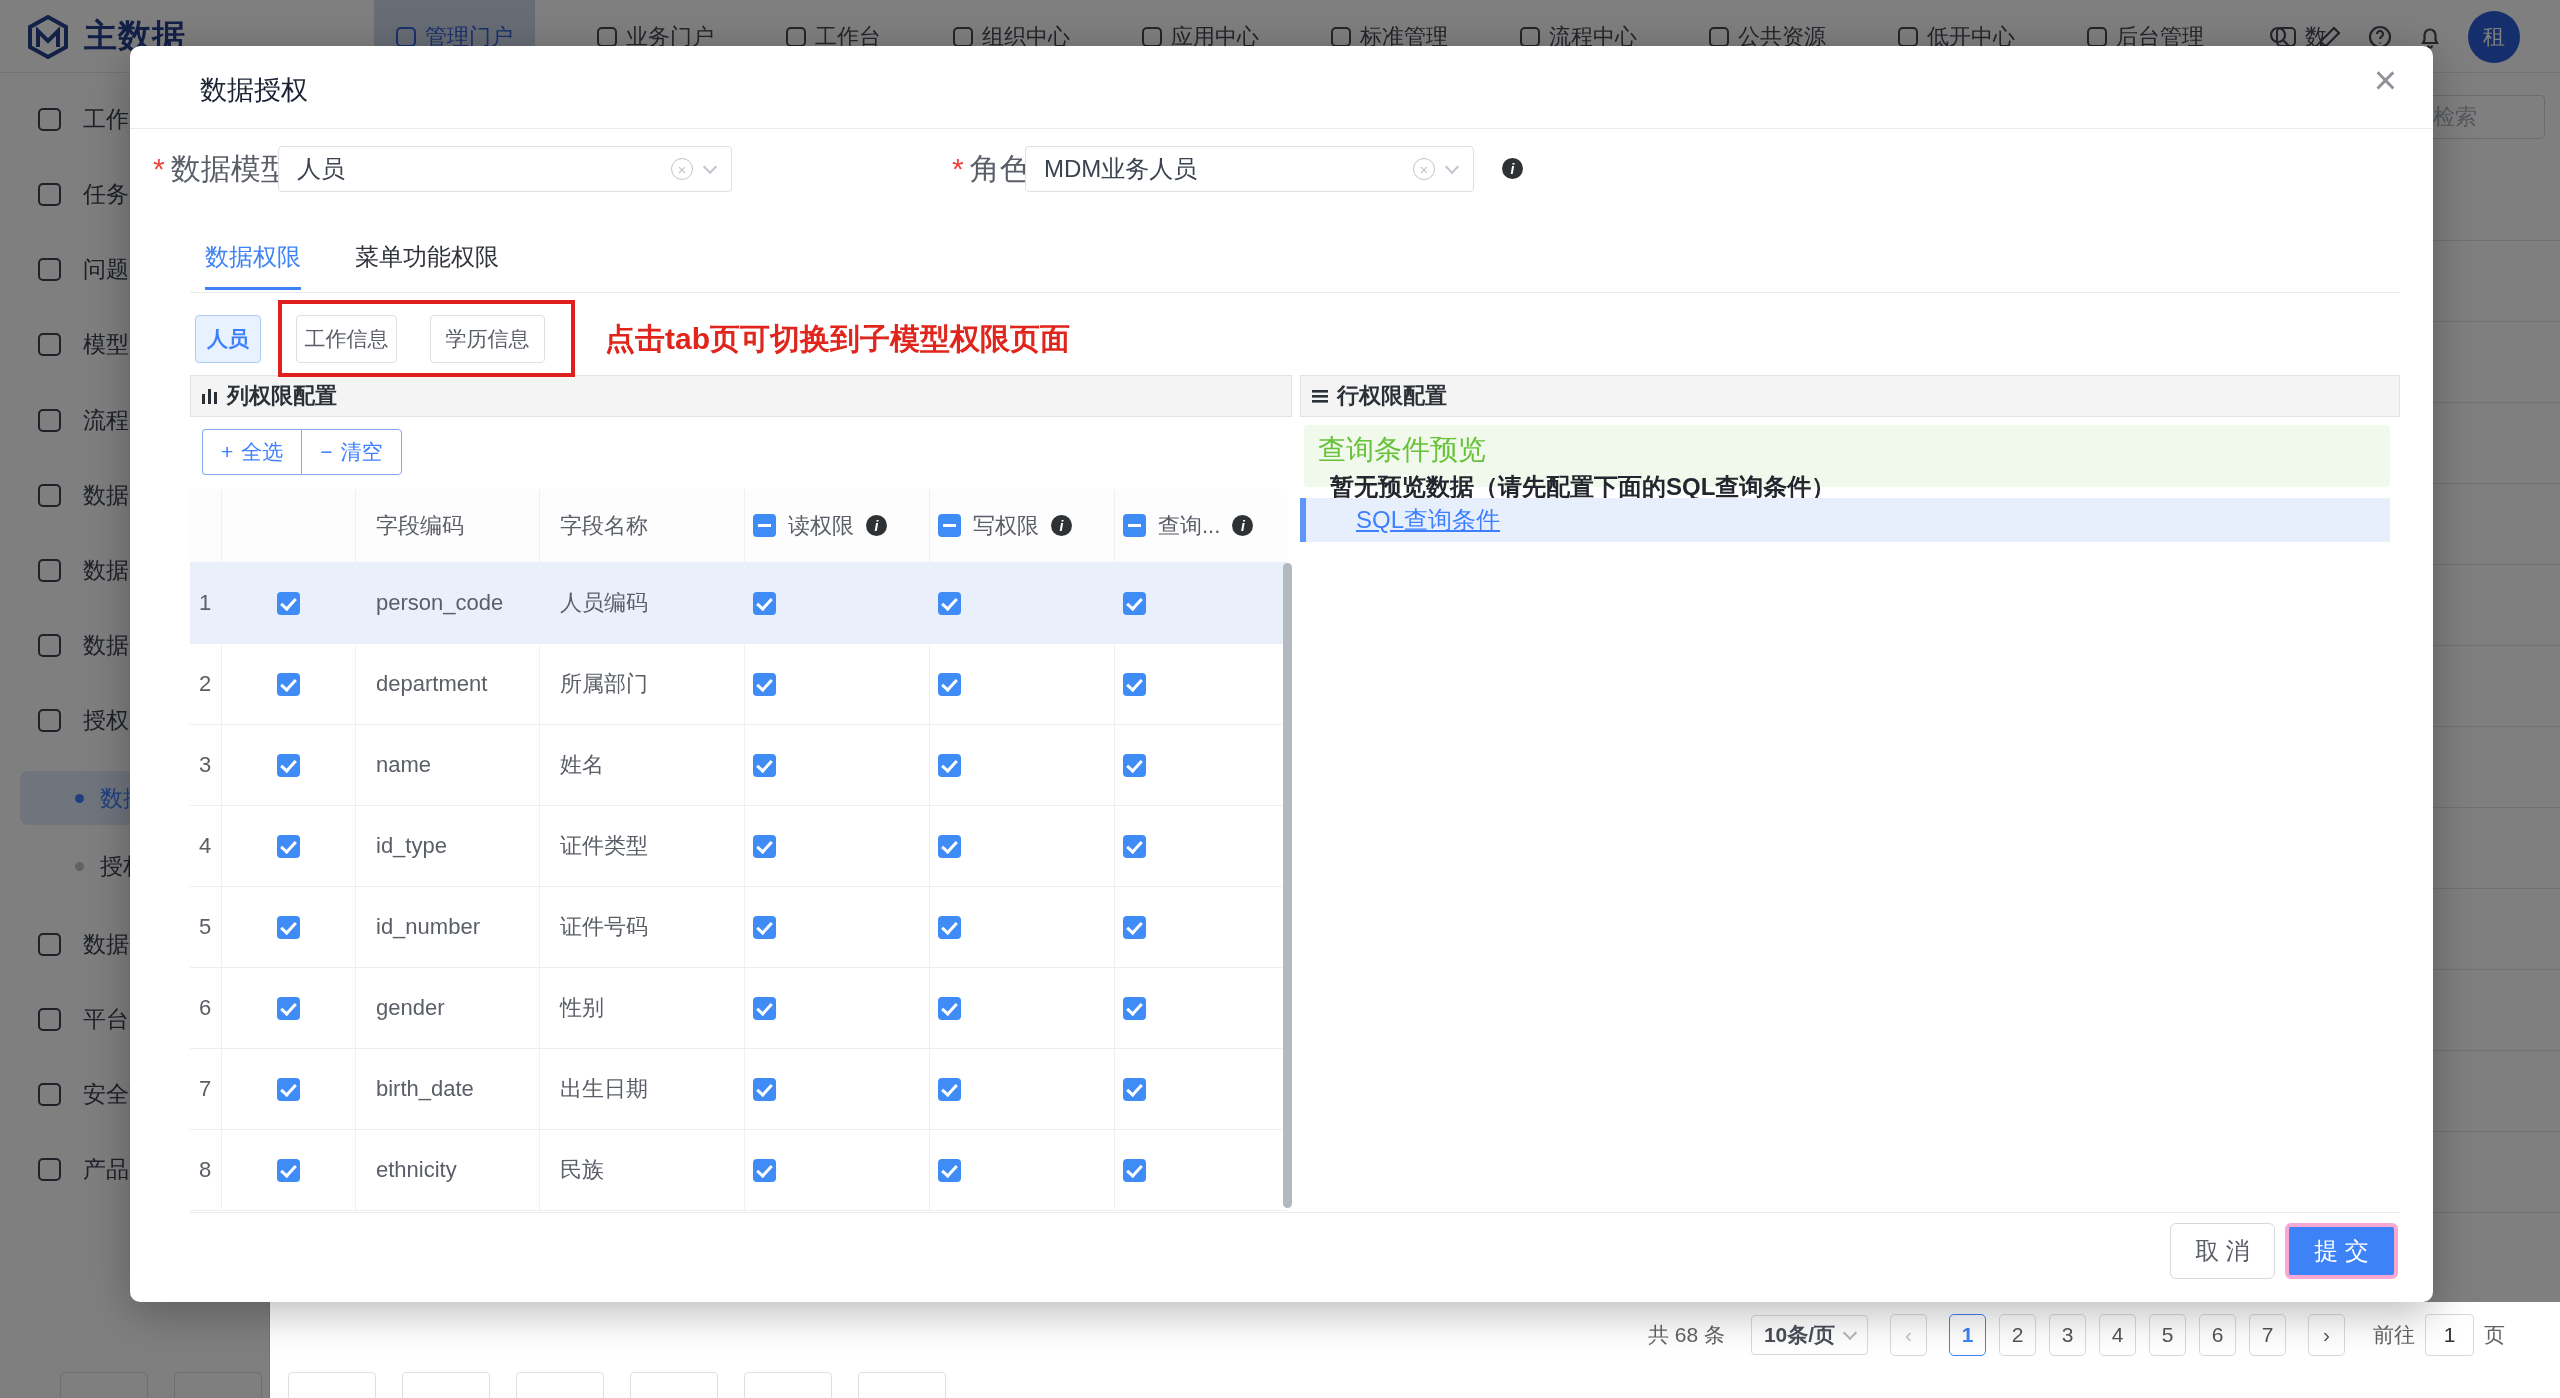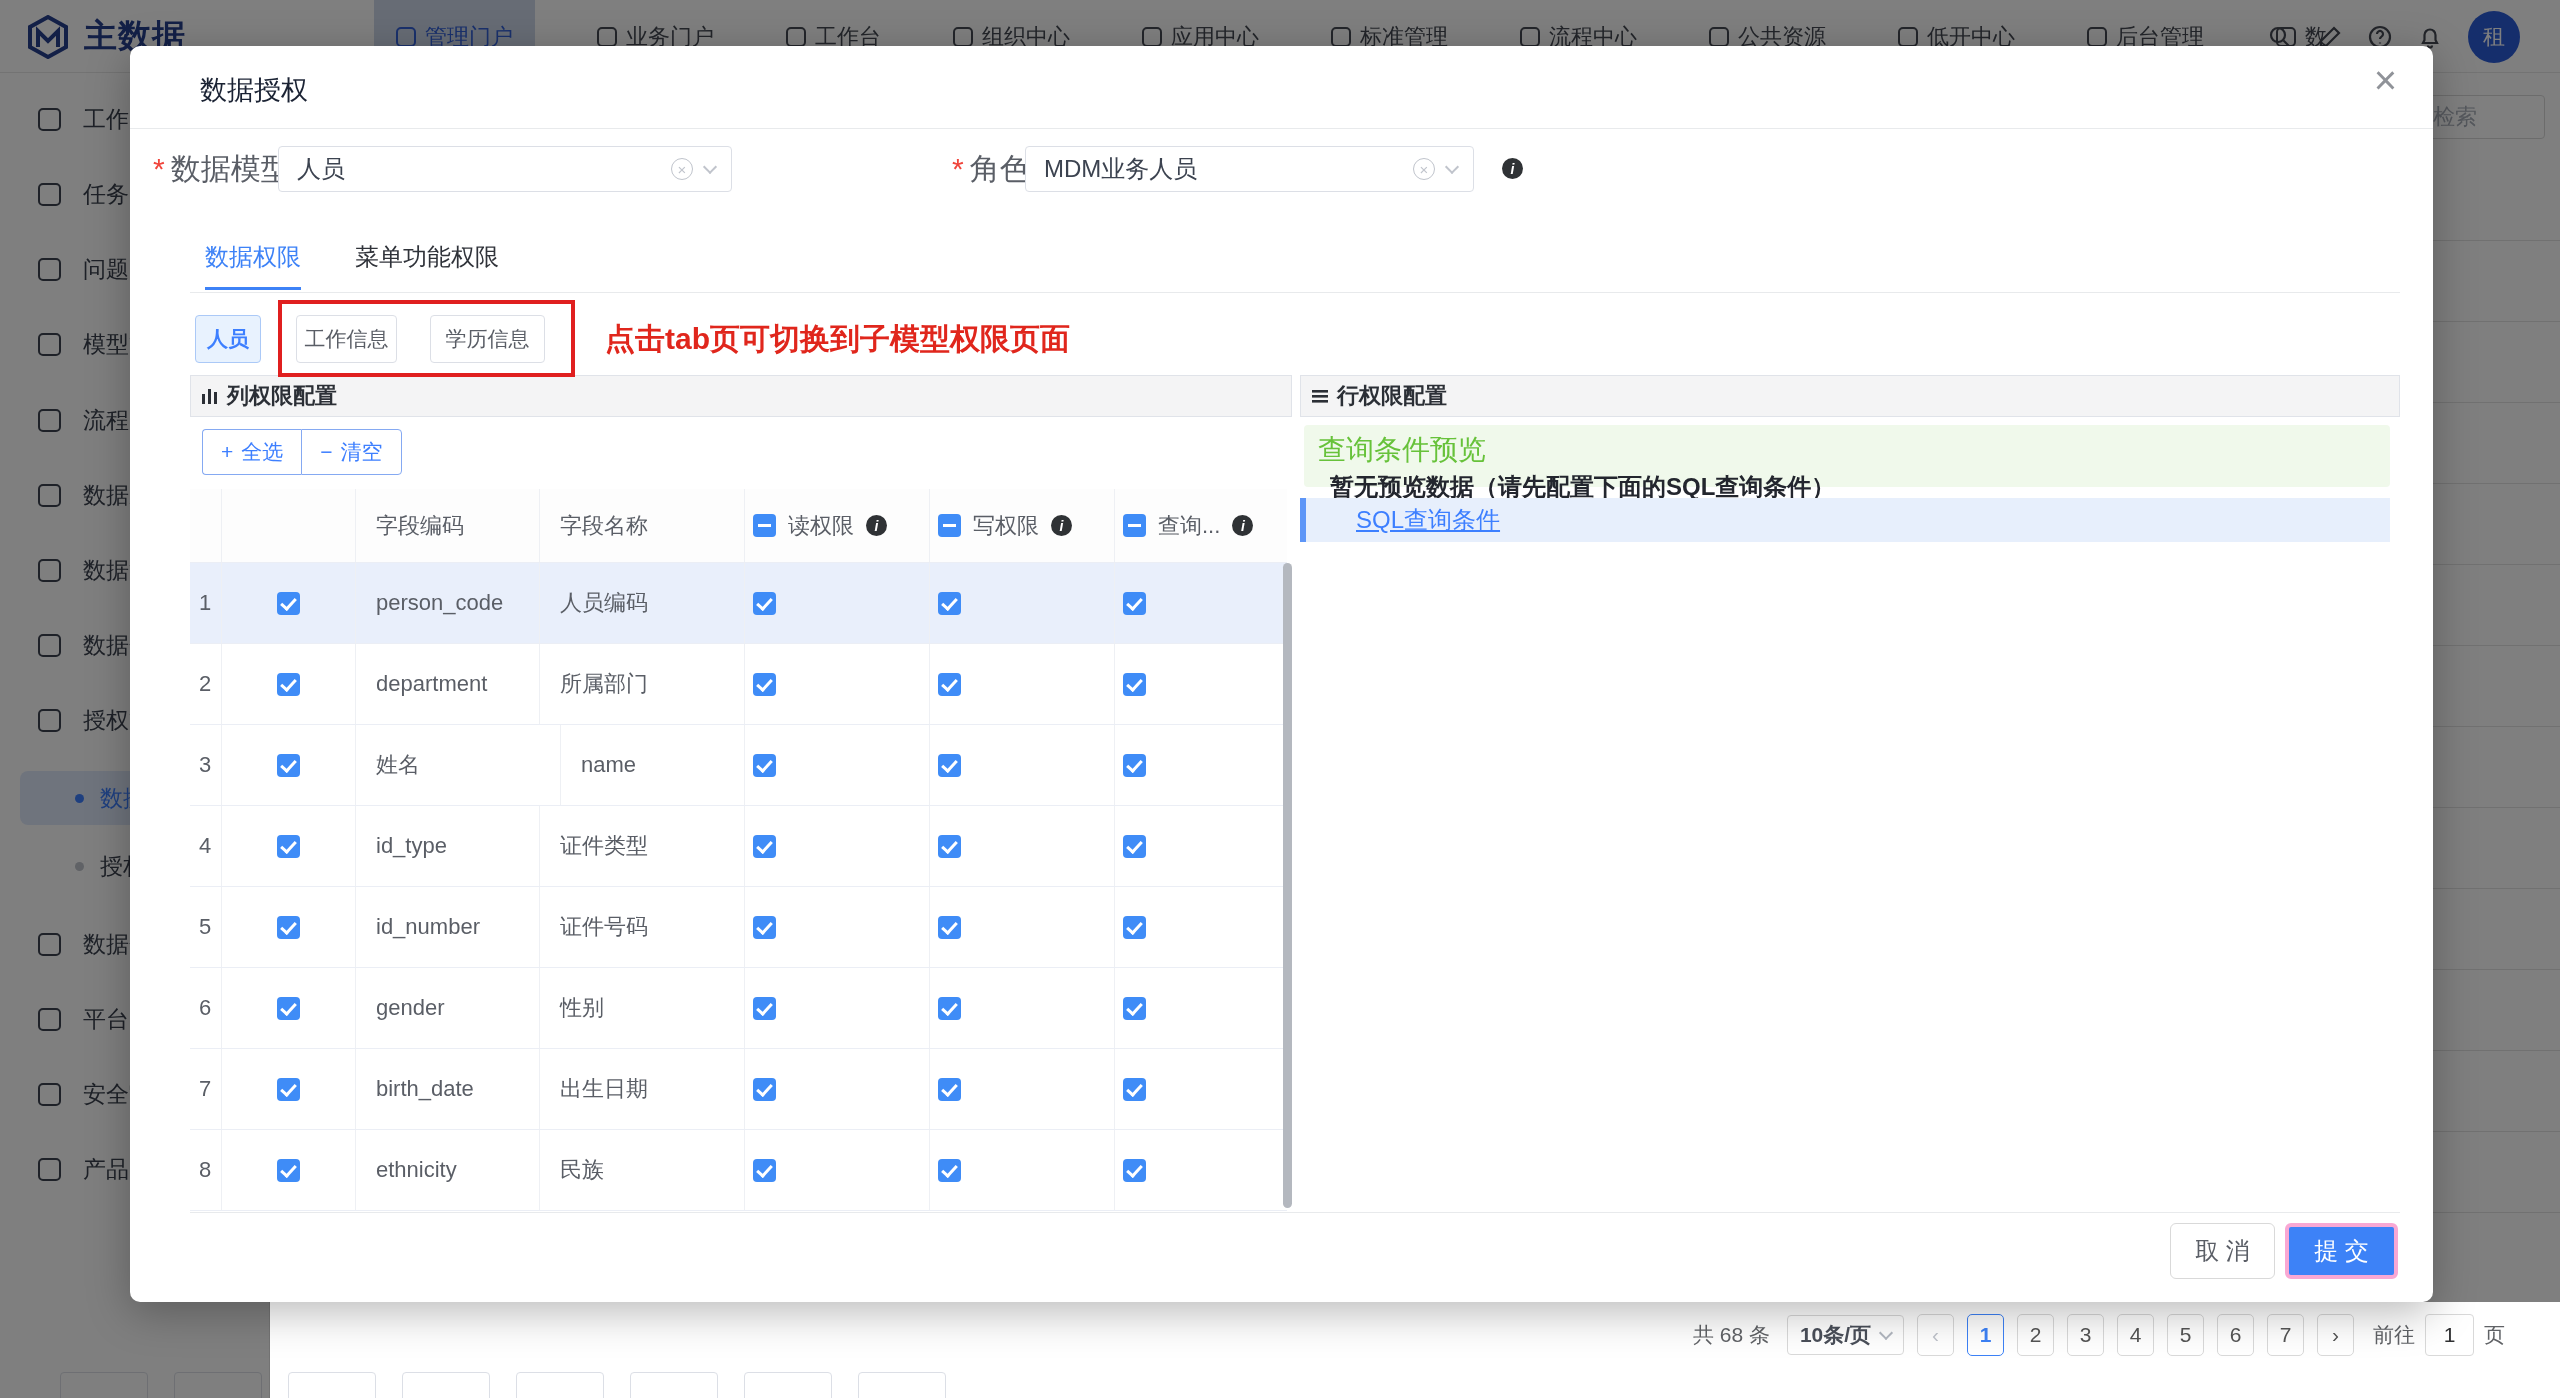--- a/index.html
+++ b/index.html
@@ -33,21 +33,21 @@
     font-size:22px; color:#aab0ba; line-height:42px; padding-left:122px; background:#fff; }
   .bg-lines { position:absolute; top:160px; left:2200px; width:360px; height:1120px; z-index:1;
     background:repeating-linear-gradient(to bottom, transparent 0 80px, #e3e3e3 80px 81px); }
 
   
   .overlay { position:absolute; left:0; top:0; width:2560px; height:1302px; background:rgba(0,0,0,0.5); z-index:4; }
   .overlay2 { position:absolute; left:0; top:1302px; width:270px; height:96px; background:rgba(0,0,0,0.5); z-index:4; }
 
   
   .bottom-strip { position:absolute; left:270px; top:1302px; width:2290px; height:96px; background:#fff; z-index:3; }
-  .pager { position:absolute; right:55px; top:12px; display:flex; align-items:center; gap:13px; font-size:21px; color:#606266;justify-content:space-between; }
+  .pager { position:absolute; right:55px; top:12px; display:flex; align-items:center; gap:22px; font-size:21px; color:#606266;justify-content:space-between; }
   .pg-total { margin-right:4px; }
   .pg-size { width:117px; height:40px; border:1px solid #d9d9d9; border-radius:4px; display:flex; align-items:center; justify-content:center; gap:10px; font-weight:bold; color:#4a4f59; cursor:pointer; }
   .chev { width:10px; height:10px; border-right:2px solid #b2b7c0; border-bottom:2px solid #b2b7c0; transform:rotate(45deg); margin-top:-5px; }
   .pg-btn { min-width:37px; height:42px; border:1px solid #d9d9d9; border-radius:5px; background:#fff; display:flex; align-items:center; justify-content:center; font-size:21px; color:#555; cursor:pointer; }
   .pg-btn.disabled { color:#c0c4cc; }
   .pg-btn.active { border-color:#3d82f7; color:#3d82f7; font-weight:bold; }
   .pg-goto { display:flex; align-items:center; gap:10px; margin-left:6px; }
   .pg-input { width:49px; height:42px; border:1px solid #d9d9d9; border-radius:4px; text-align:center; line-height:40px; color:#303133; }
   .bottom-stubs { position:absolute; left:60px; top:1372px; display:flex; gap:26px; z-index:3; }
   .stub { width:88px; height:30px; border:1px solid #dcdfe6; border-radius:4px; background:#fff; }
@@ -429,22 +429,22 @@
                 </span>
                 <span class="tc c6">
                   <span class="cb"></span>
                 </span>
               </div>
               <div class="trow tbody-row">
                 <span class="tc c0">3</span>
                 <span class="tc c1">
                   <span class="cb"></span>
                 </span>
+                <span class="tc c2">name</span>
                 <span class="tc c3">姓名</span>
-                <span class="tc c2">name</span>
                 <span class="tc c4">
                   <span class="cb"></span>
                 </span>
                 <span class="tc c5">
                   <span class="cb"></span>
                 </span>
                 <span class="tc c6">
                   <span class="cb"></span>
                 </span>
               </div>

